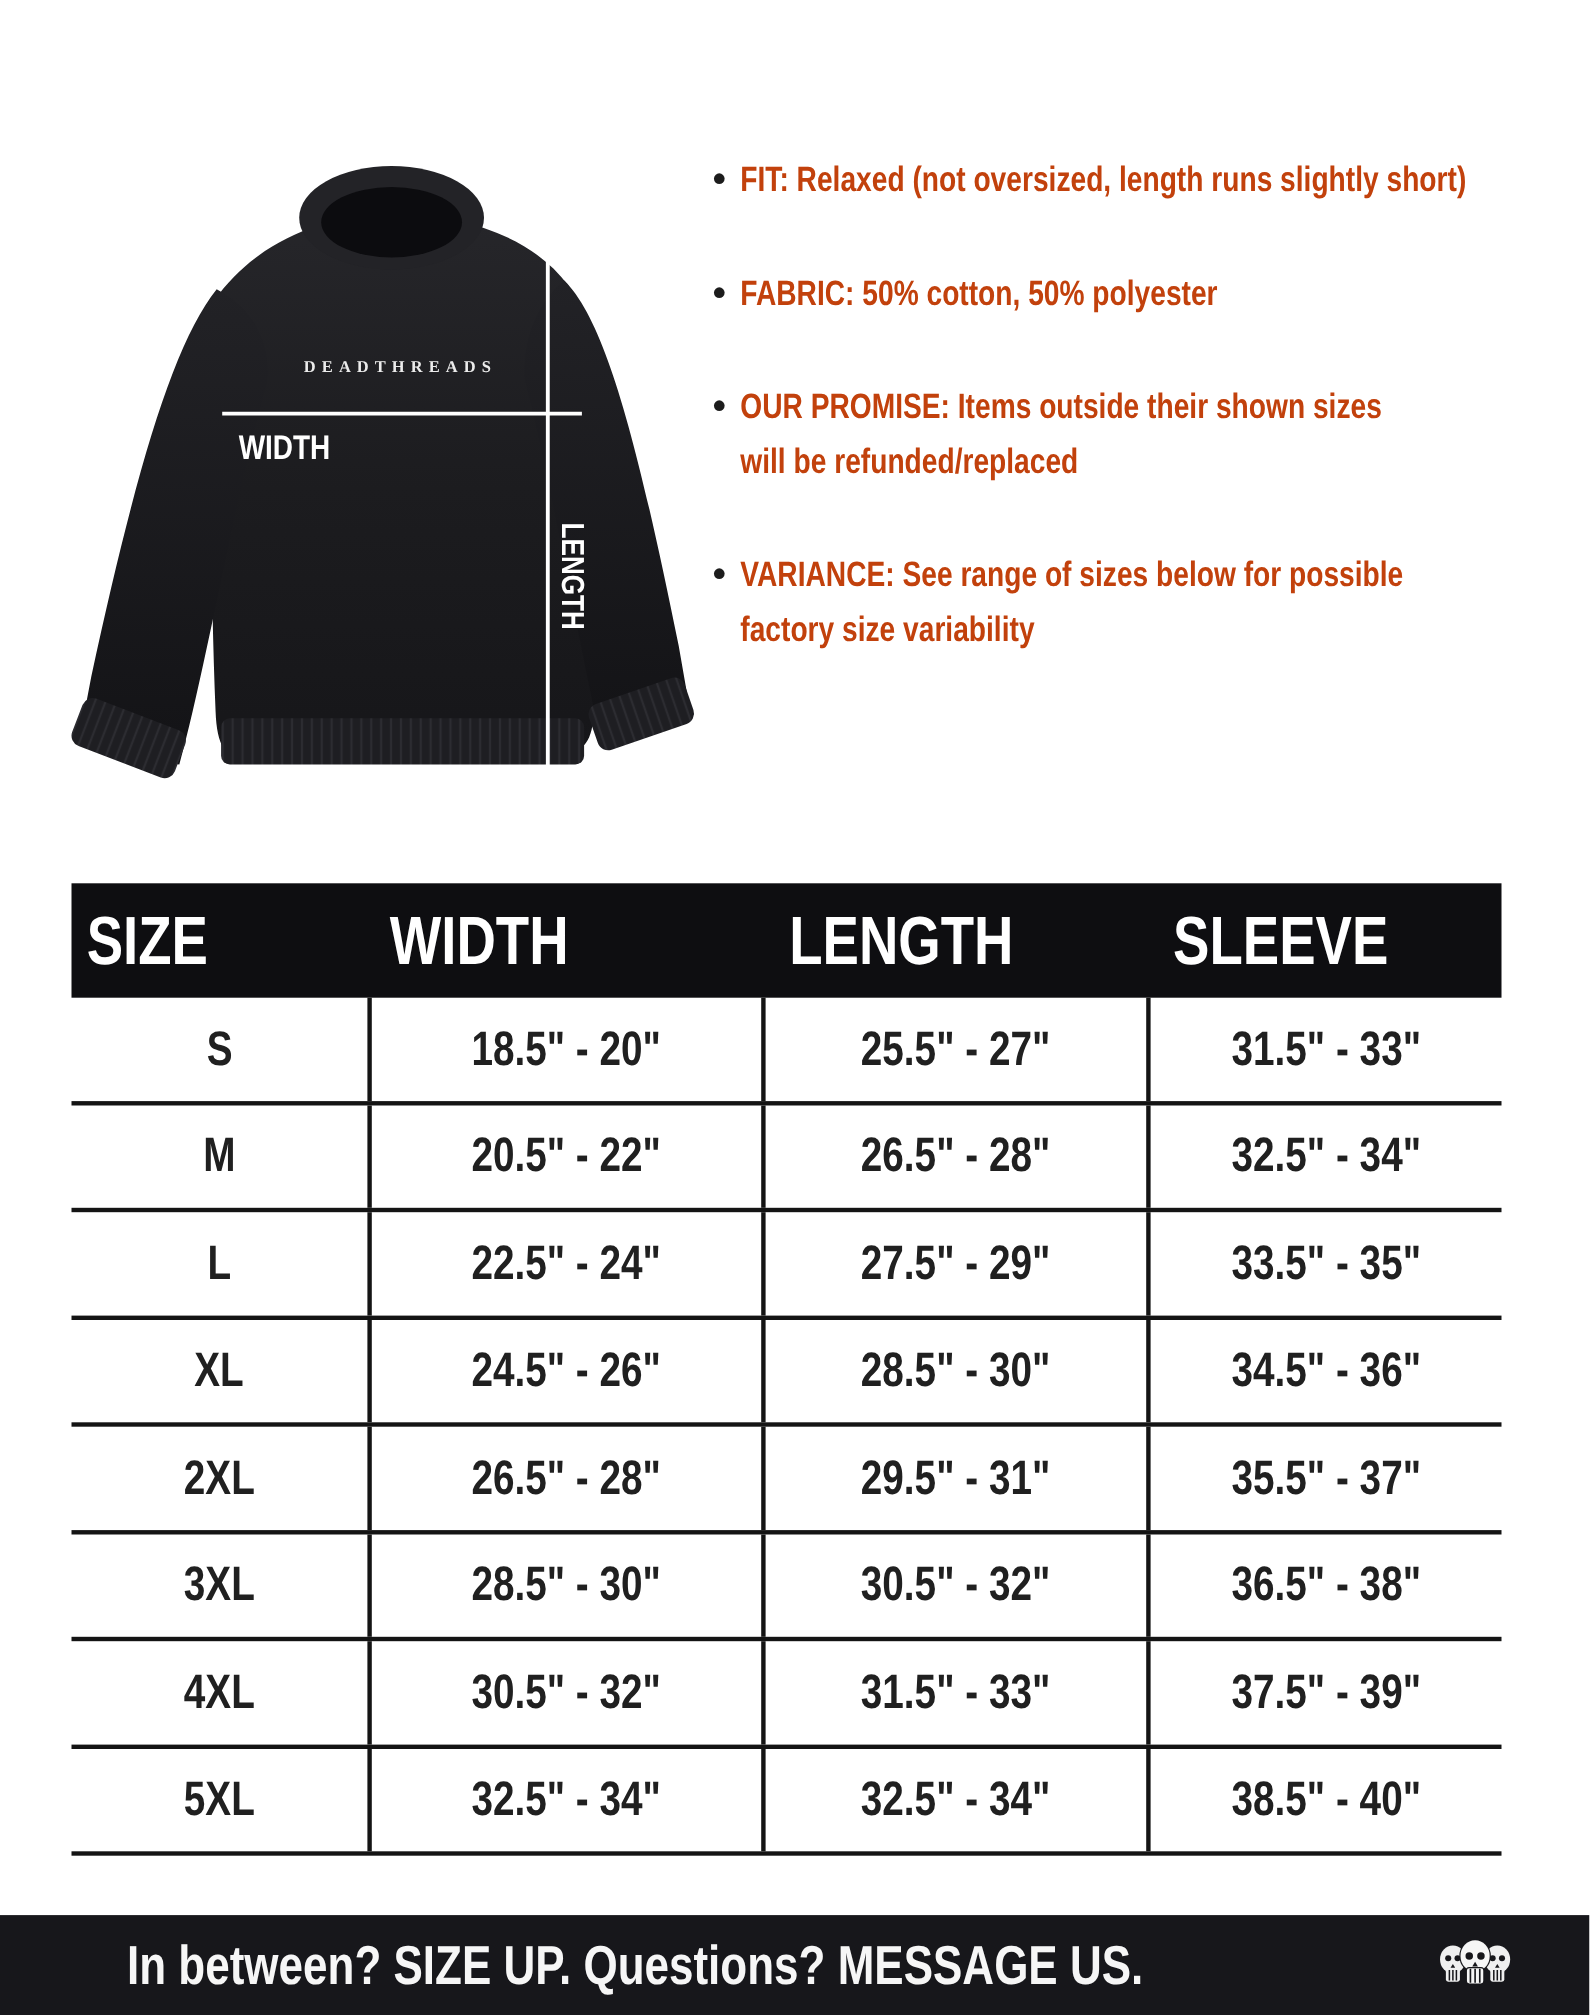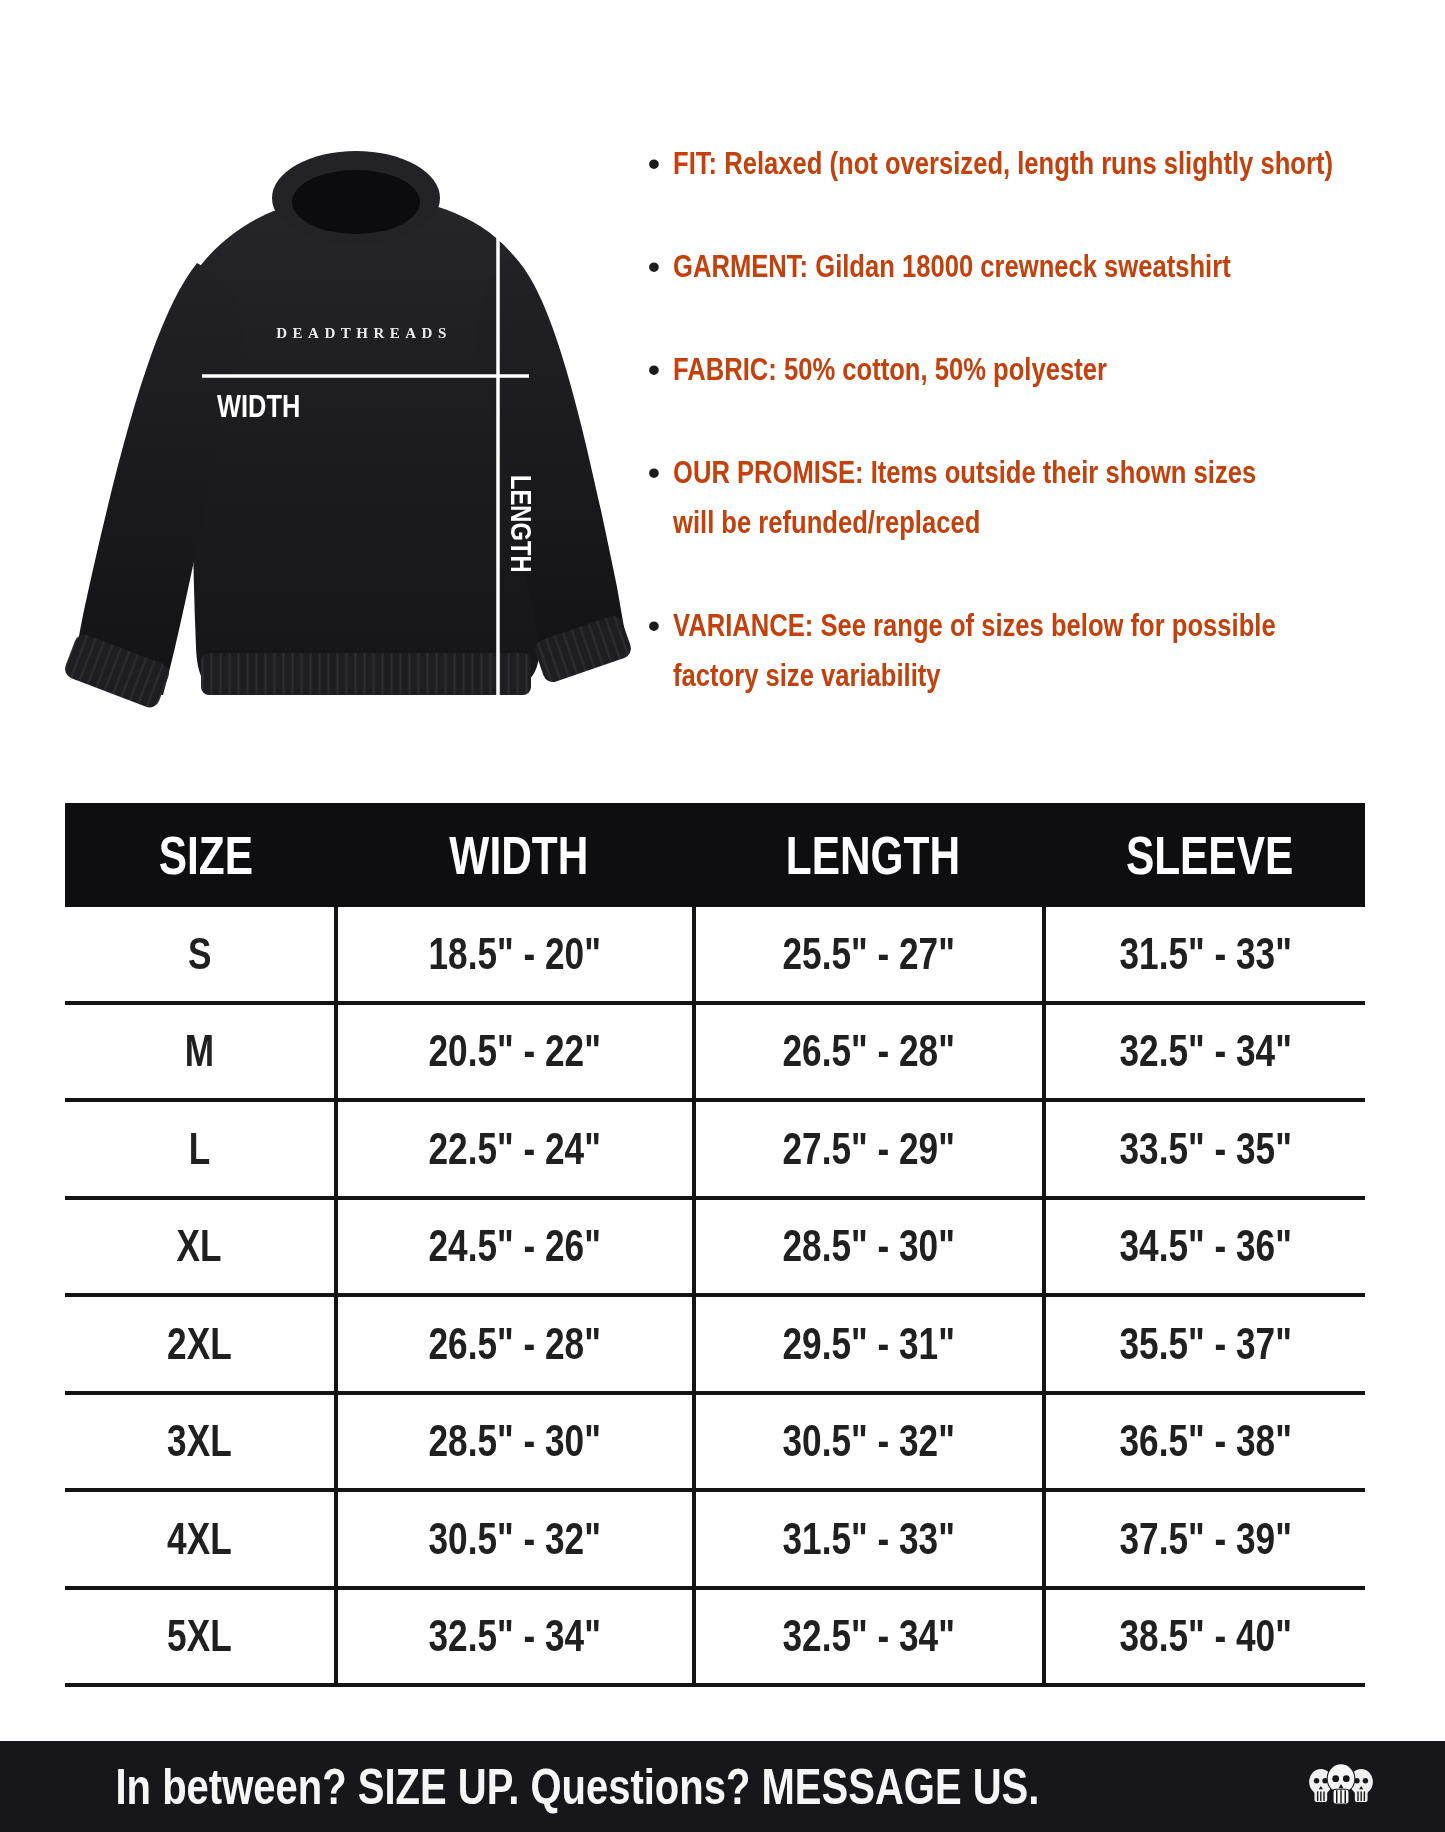--- a/index.html
+++ b/index.html
@@ -74,25 +74,24 @@
     width: 1300px;
   }
   .t-head {
     height: 104px;
     background: #0e0e11;
     display: grid;
     grid-template-columns: 269px 358px 350px 323px;
     align-items: center;
   }
   .t-head .th {
-    text-align: center;
+    text-align: left;
     color: #ffffff;
-    font-size: 53px;
+    font-size: 62px;
     font-weight: 700;
-    margin-left: 12px;
   }
   .tr {
     display: grid;
     grid-template-columns: 269px 358px 350px 323px;
     height: 97.5px;
     box-sizing: border-box;
     border-bottom: 4px solid #141414;
   }
   .td {
     display: flex;
@@ -187,25 +186,20 @@
   </div>
 
   <div class="details">
     <div class="detail-item">
       <span class="detail-lines cond">
         <div>FIT: Relaxed (not oversized, length runs slightly short)</div>
       </span>
     </div>
     <div class="detail-item">
       <span class="detail-lines cond">
-        <div>GARMENT: Gildan 18000 crewneck sweatshirt</div>
-      </span>
-    </div>
-    <div class="detail-item">
-      <span class="detail-lines cond">
         <div>FABRIC: 50% cotton, 50% polyester</div>
       </span>
     </div>
     <div class="detail-item">
       <span class="detail-lines cond">
         <div>OUR PROMISE: Items outside their shown sizes</div>
         <div>will be refunded/replaced</div>
       </span>
     </div>
     <div class="detail-item">

